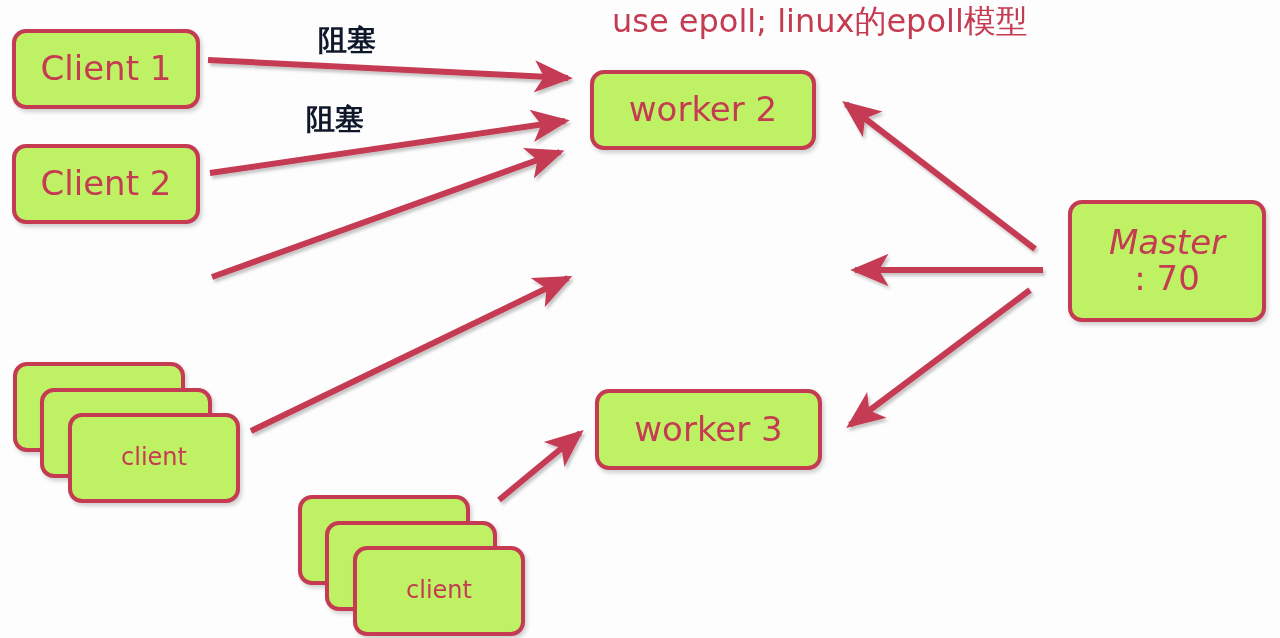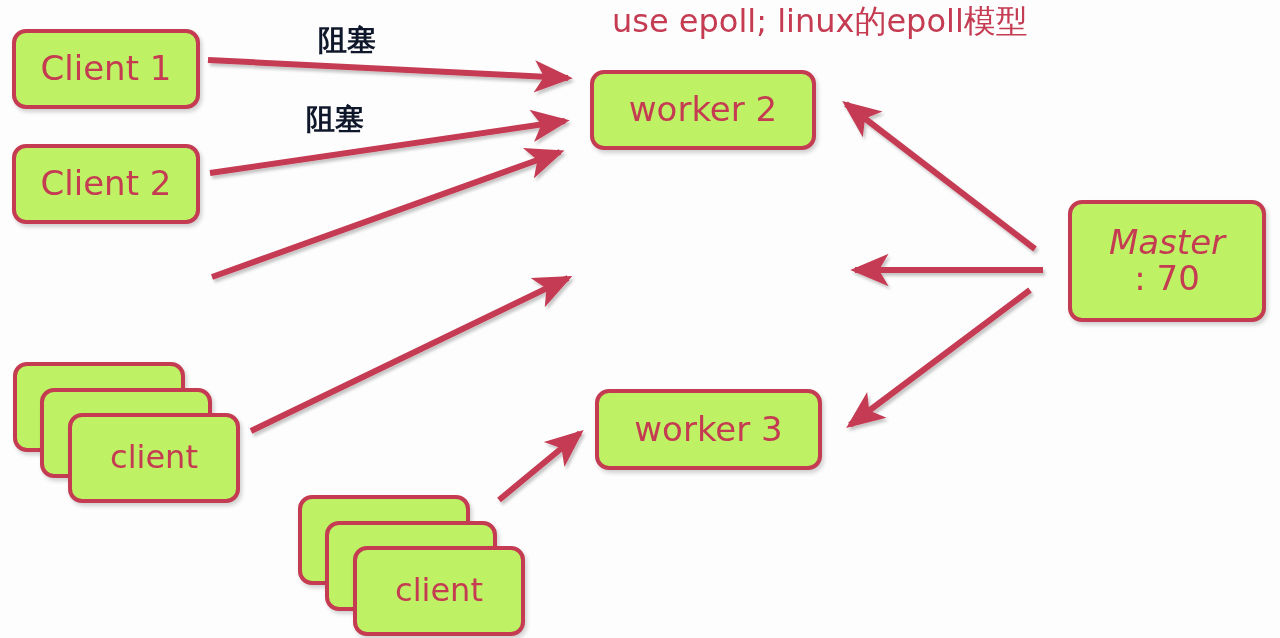--- a/index.html
+++ b/index.html
@@ -43,21 +43,21 @@
 
   
   .stack {
     position: absolute;
     width: 0;
     height: 0;
   }
   .stack .box {
     width: 172px;
     height: 90px;
-    font-size: 32px;
+    font-size: 24px;
   }
   .stack .layer-0 { left: 0px;  top: 0px;  z-index: 1; }
   .stack .layer-1 { left: 27px; top: 26px; z-index: 2; }
   .stack .layer-2 { left: 55px; top: 51px; z-index: 3; }
 
   
   .title {
     position: absolute;
     color: #c43b52;
     font-size: 32px;

